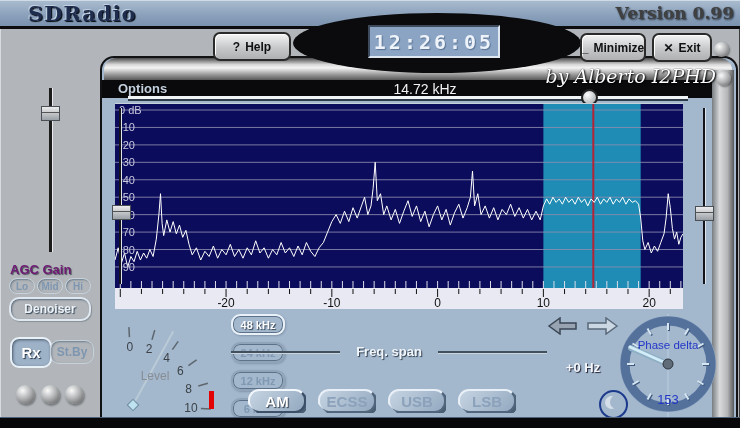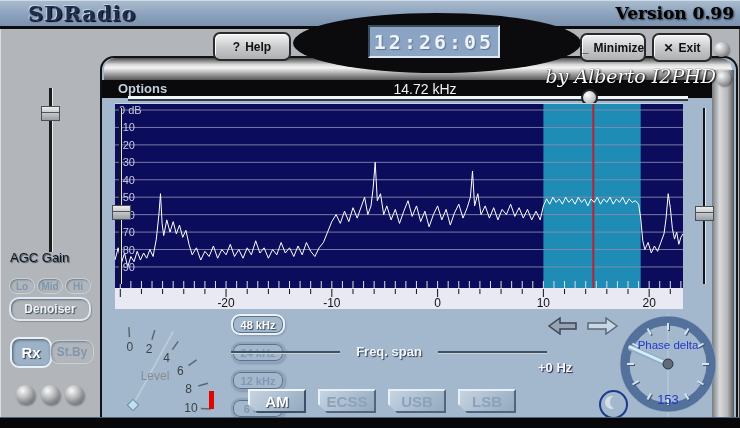--- a/index.html
+++ b/index.html
@@ -8,21 +8,21 @@
        box-shadow:inset 1px 1px 0 #d8dce0, inset -1px -1px 0 #3a3c3e;}
   .abs{position:absolute;}
   
   .titlebar{left:0;top:0;width:740px;height:26px;
     background:linear-gradient(#aabccf,#8aa0bb 60%,#7b92ae);
     border-bottom:3px solid #0d0d0f;box-shadow:inset 0 1px 0 #cfdce8;}
   .app-title{left:28px;top:1px;font-family:"DejaVu Serif",serif;font-weight:bold;
     font-size:21px;color:#1e2c4e;letter-spacing:1px;
     text-shadow:-1px -1px 0 #c2d2e2,1px 1px 1px #05070c;}
   .version{right:6px;top:3px;font-family:"DejaVu Serif",serif;font-weight:bold;
-    font-size:17px;color:#000000;text-shadow:1px 1px 2px #26313f;}
+    font-size:17px;color:#404040;text-shadow:1px 1px 2px #26313f;}
   
   .swoosh{left:293px;top:13px;width:288px;height:60px;background:#0b0b0d;border-radius:50%;}
   .clock{left:368px;top:25px;width:128px;height:29px;background:#8ba4c3;
     border:2px solid;border-color:#3c4a5c #dfe8f0 #dfe8f0 #3c4a5c;
     display:flex;align-items:center;justify-content:center;
     font-family:"DejaVu Sans Mono",monospace;font-weight:bold;font-size:20px;
     color:#eef3fa;letter-spacing:3px;text-shadow:1px 1px 1px #5a7394;}
   .tool-btn{height:25px;background:linear-gradient(#f4f4f4,#c6c8ca 55%,#aeb0b2);
     border:2px solid #2a2a2a;border-radius:7px;box-shadow:inset 1px 1px 0 #ffffff;
     font-weight:bold;font-size:12px;color:#111;display:flex;align-items:center;
@@ -48,21 +48,21 @@
     font-family:"DejaVu Serif",serif;font-style:italic;font-size:19px;color:#fcfdfe;
     text-shadow:1px 1px 2px #000,0 0 1px #000;padding-right:4px;}
   .right-strip{left:712px;top:70px;width:22px;height:347px;
     background:linear-gradient(90deg,#787c80,#d8dadc 35%,#b4b6b8 70%,#56585a);}
   
   .agc-track{left:49px;top:88px;width:3px;height:164px;background:#1c1c1c;box-shadow:1px 0 0 #e8eaec;}
   .slider-handle{width:17px;height:13px;background:linear-gradient(#ececec,#9aa0a6);
     border:1px solid #4a4f55;}
   .slider-handle:after{content:"";display:block;margin-top:5px;height:1px;background:#555;}
   #agc-handle{left:41px;top:106px;}
-  .agc-label{left:10px;top:250px;font-weight:normal;font-size:13px;color:#0f172a;
+  .agc-label{left:10px;top:262px;font-weight:bold;font-size:13px;color:#701a75;
     text-shadow:1px 1px 1px #4a5058;}
   .presets{left:9px;top:278px;display:flex;gap:2px;}
   .preset{width:26px;height:16px;border:1px solid #c6d2dc;border-radius:8px;
     box-shadow:inset 1px 1px 2px #6c7c8c;color:#7e96b0;font-weight:bold;font-size:10px;
     display:flex;align-items:center;justify-content:center;background:transparent;}
   .denoiser{left:9px;top:297px;width:78px;height:20px;border-radius:10px;
     border:2px solid #dfe8f0;box-shadow:inset 1px 1px 2px #5c6c7c,1px 1px 1px #888f96;
     color:#eef3f8;font-weight:bold;font-size:12px;text-shadow:1px 1px 1px #334455;
     display:flex;align-items:center;justify-content:center;background:transparent;}
   .rx-btn{left:10px;top:337px;width:38px;height:27px;border-radius:9px;
@@ -95,28 +95,28 @@
     font-weight:bold;font-size:11px;display:flex;align-items:center;justify-content:center;
     background:transparent;}
   .span-btn.active{border-color:#e9f1f8;color:#fdfdfd;text-shadow:1px 1px 1px #334455;}
   .freq-span-row{left:231px;top:344px;width:316px;display:flex;align-items:center;gap:16px;
     color:#f2f6fa;font-weight:bold;font-size:13px;text-shadow:1px 1px 1px #2c3c4c;}
   .rule{flex:1;height:2px;background:#42505e;box-shadow:0 1px 0 #c8d4de;}
   .ft-arrows{left:547px;top:317px;width:72px;height:18px;}
   .fine-label{left:538px;top:339px;width:90px;text-align:center;font-weight:bold;
     font-size:14px;color:#f4f8fc;letter-spacing:.5px;
     text-shadow:1px 1px 0 #222c38,2px 2px 2px #33445577;}
-  .fine-value{left:538px;top:360px;width:90px;font-weight:bold;
+  .fine-value{left:538px;top:360px;width:90px;text-align:center;font-weight:bold;
     font-size:13px;color:#f4f8fc;text-shadow:1px 1px 1px #223;}
   .modes{left:248px;top:389px;display:flex;gap:12px;}
   .mode{width:58px;height:24px;background:linear-gradient(135deg,#c6d4e2,#93a9c0);
     border-style:solid;border-width:2px;border-color:#e8eff6 #51667c #51667c #e8eff6;
     clip-path:polygon(0 0,100% 0,100% 100%,9px 100%,0 calc(100% - 9px));
     color:#8ba2ba;font-weight:bold;font-size:15px;display:flex;align-items:center;
-    justify-content:center;filter:drop-shadow(2px 2px 0 #4a5d73);}
+    justify-content:center;filter:drop-shadow(2px 2px 0 #4a5d73);border-radius:11px;}
   .mode.active{color:#ffffff;text-shadow:1px 1px 1px #333f4d;border-color:#f2f7fc #3c5068 #3c5068 #f2f7fc;}
   .moon-btn{left:599px;top:390px;width:25px;height:25px;border-radius:50%;
     border:2px solid #1c3a8c;background:transparent;}
   .moon-btn .m1{position:absolute;left:4px;top:4px;width:13px;height:13px;border-radius:50%;background:#d4dee8;}
   .moon-btn .m2{position:absolute;left:9px;top:3px;width:14px;height:14px;border-radius:50%;background:#a3b7cd;}
   .meter-svg{left:103px;top:312px;}
   .dial-svg{left:616px;top:308px;}
   .bottom-bar{left:0;top:417px;width:740px;height:11px;background:#08080a;border-top:1px solid #4d6278;}
   svg text{font-family:"Liberation Sans",sans-serif;}
 </style>

